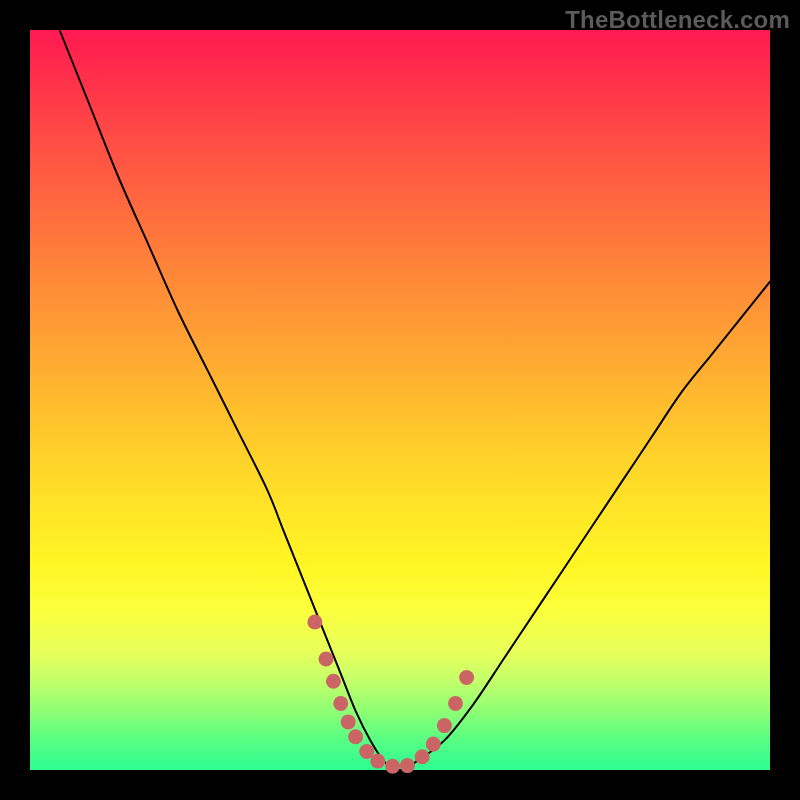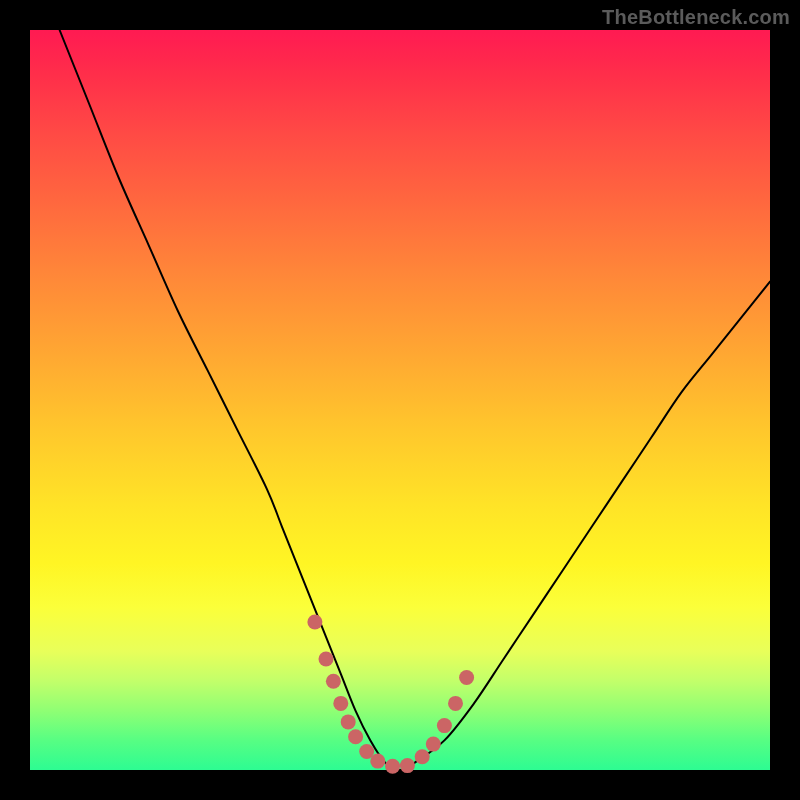--- a/index.html
+++ b/index.html
@@ -15,21 +15,21 @@
     position: relative;
     width: 800px;
     height: 800px;
     background: #000;
   }
   .watermark {
     position: absolute;
     top: 6px;
     right: 10px;
     color: #5b5b5b;
-    font-size: 20px;
+    font-size: 24px;
     font-weight: 600;
     letter-spacing: 0.2px;
     user-select: none;
   }
   .plot-area {
     position: absolute;
     left: 30px;
     top: 30px;
     width: 740px;
     height: 740px;

